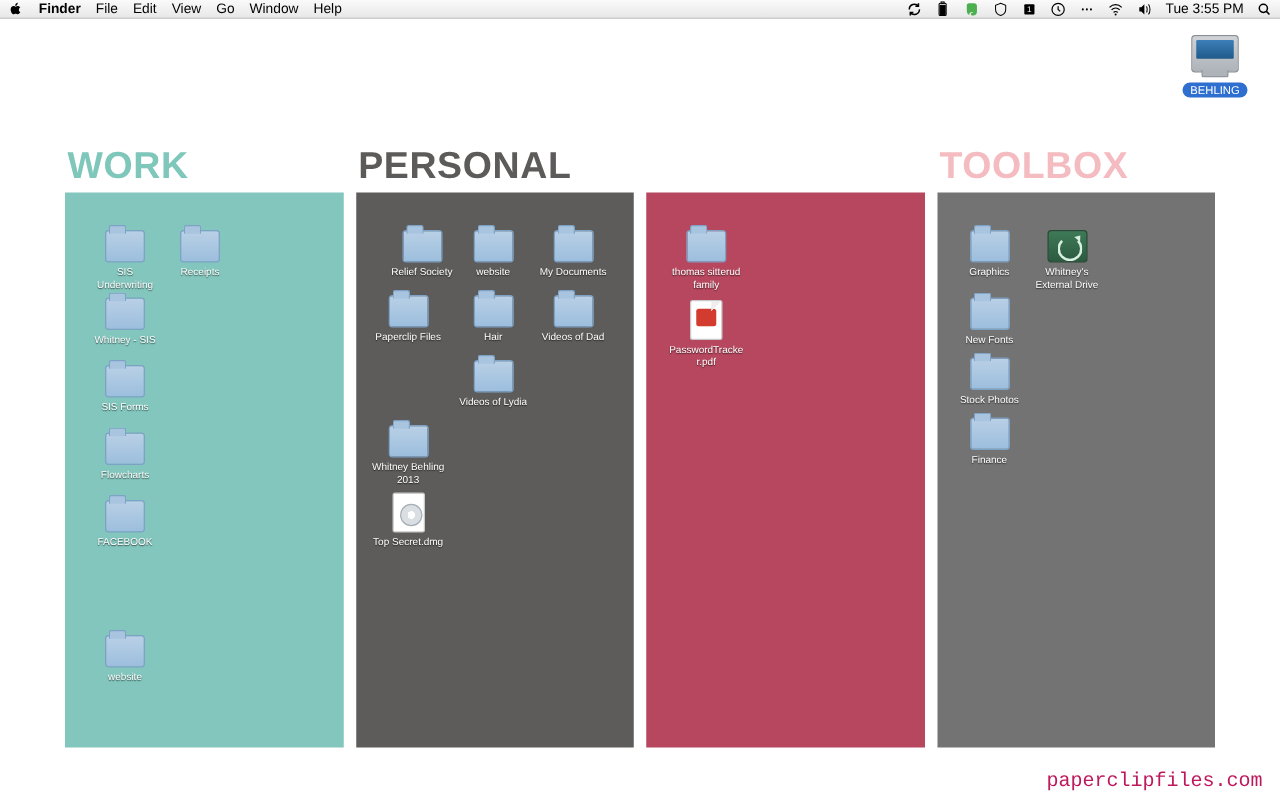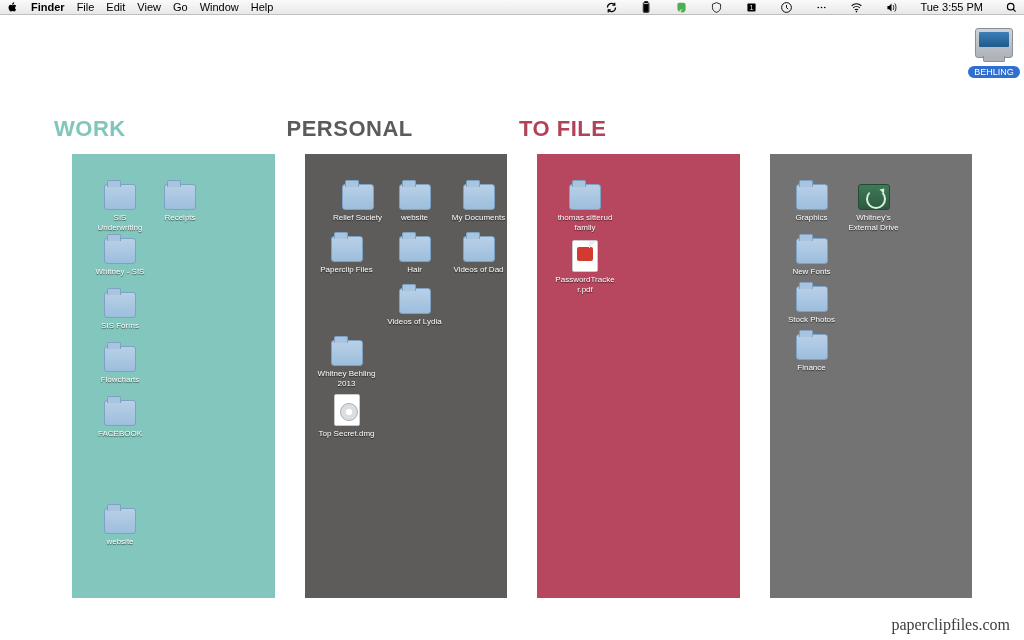--- a/index.html
+++ b/index.html
@@ -7,30 +7,30 @@
   
   .menubar {
     position: absolute; top: 0; left: 0; right: 0; height: 15px;
     background: linear-gradient(#fafafa, #e8e8e8);
     border-bottom: 1px solid #bfbfbf;
     display: flex; align-items: center; font-size: 11px; color: #000;
     padding: 0 6px; user-select: none;
   }
   .menubar .left { display: flex; align-items: center; gap: 12px; }
   .menubar .left .appname { font-weight: bold; }
-  .menubar .right { margin-left: auto; display: flex; align-items: center; gap: 22px; }
+  .menubar .right { margin-left: auto; display: flex; align-items: center; gap: 10px; }
   .menubar .right svg, .menubar .right .glyph { width: 13px; height: 13px; display: block; }
   .menubar .right .clock { font-size: 11px; }
   .apple svg { width: 13px; height: 13px; display: block; }
 
   
   .desktop { position: absolute; top: 18px; left: 0; right: 0; bottom: 0; background: #ffffff; }
 
   
-  .hd { position: absolute; top: 10px; right: 0; width: 60px; text-align: center; }
+  .hd { position: absolute; top: 10px; right: 22px; width: 60px; text-align: center; }
   .hd .hd-icon {
     width: 38px; height: 30px; margin: 0 auto;
     background: linear-gradient(#cfd3d8, #aeb3b9);
     border: 1px solid #8a8f96; border-radius: 3px;
     position: relative;
   }
   .hd .hd-icon::before {
     content: ""; position: absolute; top: 3px; left: 3px; right: 3px; bottom: 10px;
     background: linear-gradient(#3c7fb8, #1f5a8a);
     border-radius: 1px;
@@ -44,23 +44,23 @@
     display: inline-block; margin-top: 8px; font-size: 9px; color: #fff;
     background: #2f6fd0; border-radius: 7px; padding: 1px 6px;
   }
 
   
   .zones { position: absolute; top: 120px; left: 52px; right: 52px; bottom: 42px; display: flex; gap: 10px; }
   .zone { flex: 1; position: relative; }
   .zone h1 {
     position: absolute; top: -22px; left: 2px;
     font-family: "Arial Narrow", "Helvetica Neue Condensed", Arial, sans-serif;
-    font-stretch: condensed; font-weight: 700; font-size: 22px; letter-spacing: 0.5px;
-  }
-  .zone .box { position: absolute; top: 16px; left: 0; right: 0; bottom: 0; margin-left: 20px; }
+    font-stretch: condensed; font-weight: 700; font-size: 30px; letter-spacing: 0.5px;
+  }
+  .zone .box { position: absolute; top: 16px; left: 0; right: 0; bottom: 0; }
   .z-work   h1 { color: #7fc6bb; }
   .z-work   .box { background: #83c6bd; }
   .z-personal h1 { color: #5c5b5a; }
   .z-personal .box { background: #5d5c5a; }
   .z-tofile h1 { color: #b24259; }
   .z-tofile .box { background: #b6475e; }
   .z-toolbox h1 { color: #f4bbc1; }
   .z-toolbox .box { background: #737373; }
 
   
@@ -120,22 +120,22 @@
   .tmdrive .ic::after{
     content:""; position:absolute; top:3px; left:21px;
     width:0; height:0;
     border-left:3px solid transparent; border-right:3px solid transparent;
     border-bottom:4px solid #d8efe1;
     transform: rotate(40deg);
   }
 
   .watermark {
     position: absolute; right: 14px; bottom: 6px;
-    font-family: Liberation Serif, serif;
-    font-size: 16px; color: #404040;
+    font-family: Liberation Mono, monospace;
+    font-size: 16px; color: #be185d;
   }
 </style>
 </head>
 <body>
 
 <div class="menubar">
   <div class="left">
     <span class="apple">
       <svg viewBox="0 0 16 16" fill="#000">
           <path d="M11.2 8.5c0-1.7 1.4-2.5 1.4-2.5-0.8-1.1-2-1.3-2.4-1.3-1 0-1.6.6-2.2.6s-1.2-.6-2.1-.6c-1.1 0-2.8.9-2.8 3.3 0 2.5 1.8 4.9 2.9 4.9.6 0 1.1-.5 2-.5s1.3.5 2 .5c1.2 0 2.6-2.4 2.6-2.4-1.6-.7-1.4-2-1.4-2zM9.4 3.6c.5-.6.8-1.4.7-2.1-.7 0-1.5.5-1.9 1-.4.5-.8 1.3-.7 2 .8.1 1.5-.3 1.9-.9z"></path>
@@ -293,34 +293,34 @@
             <div class="lbl">Whitney Behling 2013</div>
           </div>
         <div class="item dmg" style="left:12px; top:240px">
             <div class="ic"></div>
             <div class="lbl">Top Secret.dmg</div>
           </div>
       </div>
     </div>
 
     <div class="zone z-tofile">
-      <h1>TO FILE</h1>
       <div class="box">
         <div class="item folder" style="left:18px; top:30px">
             <div class="ic"></div>
             <div class="lbl">thomas sitterud family</div>
           </div>
         <div class="item pdf" style="left:18px; top:86px">
             <div class="ic"></div>
             <div class="lbl">PasswordTracker.pdf</div>
           </div>
       </div>
     </div>
 
     <div class="zone z-toolbox">
+      <h1>TOOLBOX</h1>
       <div class="box">
         <div class="item folder" style="left:12px; top:30px">
             <div class="ic"></div>
             <div class="lbl">Graphics</div>
           </div>
         <div class="item tmdrive" style="left:74px; top:30px">
             <div class="ic"></div>
             <div class="lbl">Whitney's External Drive</div>
           </div>
         <div class="item folder" style="left:12px; top:84px">

